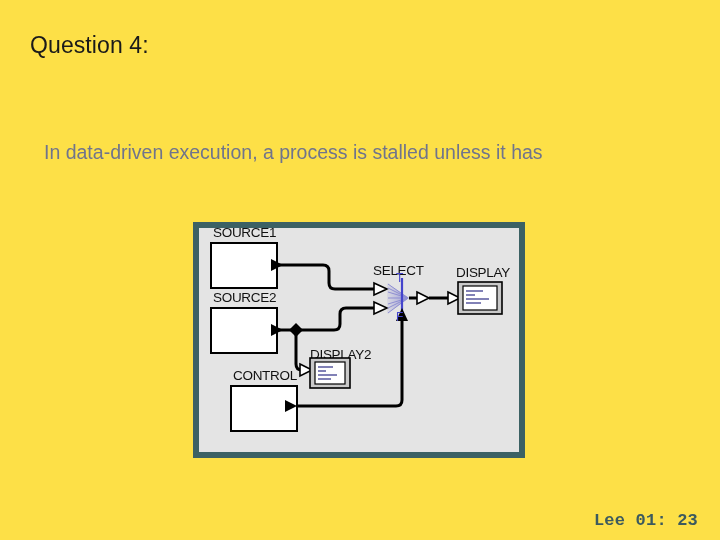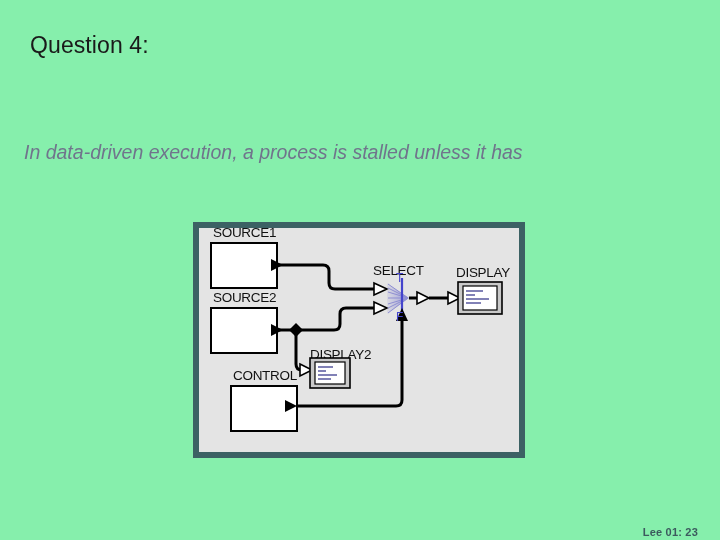--- a/index.html
+++ b/index.html
@@ -12,21 +12,21 @@
     height: 540px;
     position: relative;
     overflow: hidden;
     font-family: "Liberation Sans", sans-serif;
     -webkit-font-smoothing: antialiased;
   }
 
   .slide {
     position: absolute;
     inset: 0;
-    background: #86efac;
+    background: #fde047;
   }
 
   
   .title-block {
     position: absolute;
     left: 30px;
     top: 30px;
     width: 660px;
   }
   .title-line {
@@ -35,24 +35,23 @@
     line-height: 31px;
     color: #1a1a1a;
     font-weight: 400;
     letter-spacing: 0.1px;
     white-space: nowrap;
   }
 
   
   .body-block {
     position: absolute;
-    left: 24px;
+    left: 44px;
     top: 138px;
     width: 672px;
-    font-style: italic;
   }
   .body-line {
     font-family: "Liberation Sans", sans-serif;
     font-size: 19.5px;
     line-height: 28px;
     color: #70748c;
     font-weight: 400;
     white-space: nowrap;
   }
 
@@ -63,23 +62,23 @@
     top: 222px;
     width: 400px;
     height: 236px;
   }
   .diagram-wrap svg { display: block; }
 
   
   .footer {
     position: absolute;
     right: 22px;
-    bottom: 2px;
-    font-family: Liberation Sans, sans-serif;
-    font-size: 11px;
+    bottom: 10px;
+    font-family: Liberation Mono, monospace;
+    font-size: 17px;
     font-weight: 700;
     color: #3c5a5e;
     letter-spacing: 0.2px;
   }
 </style>
 </head>
 <body>
 
 <div class="slide">
 

